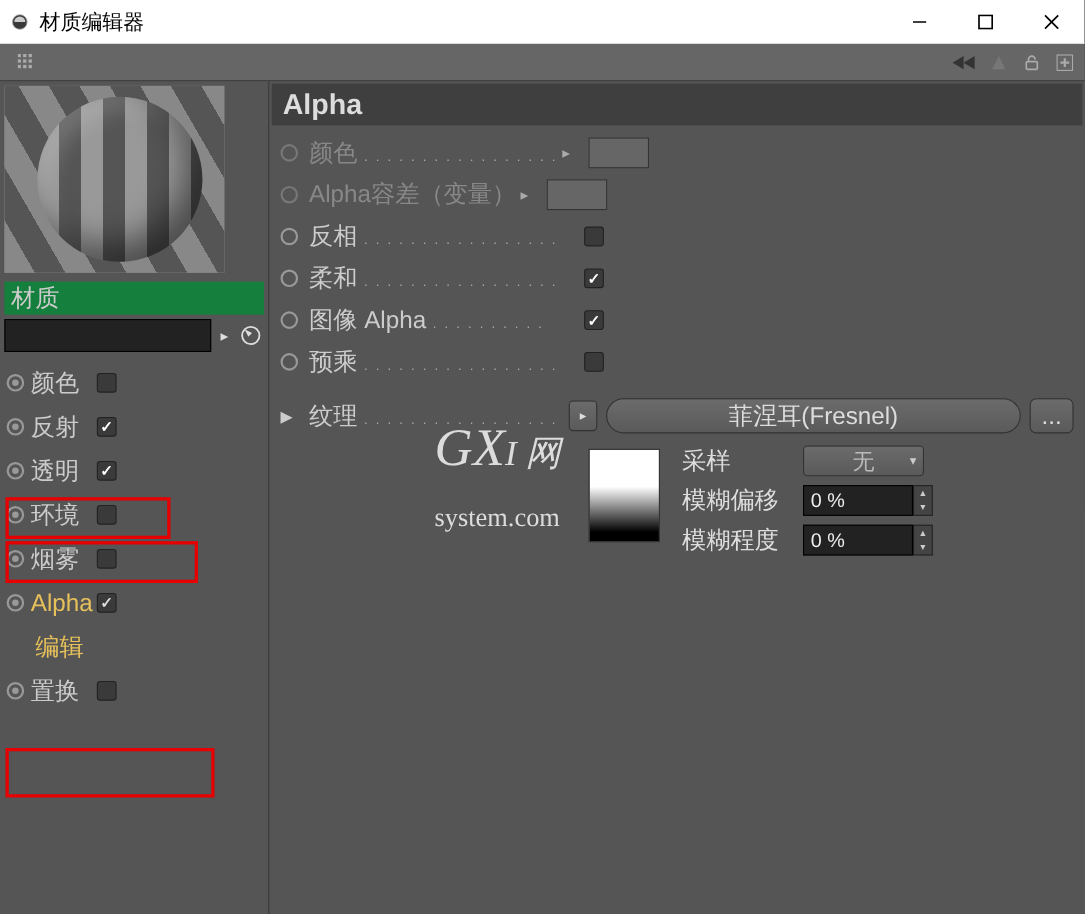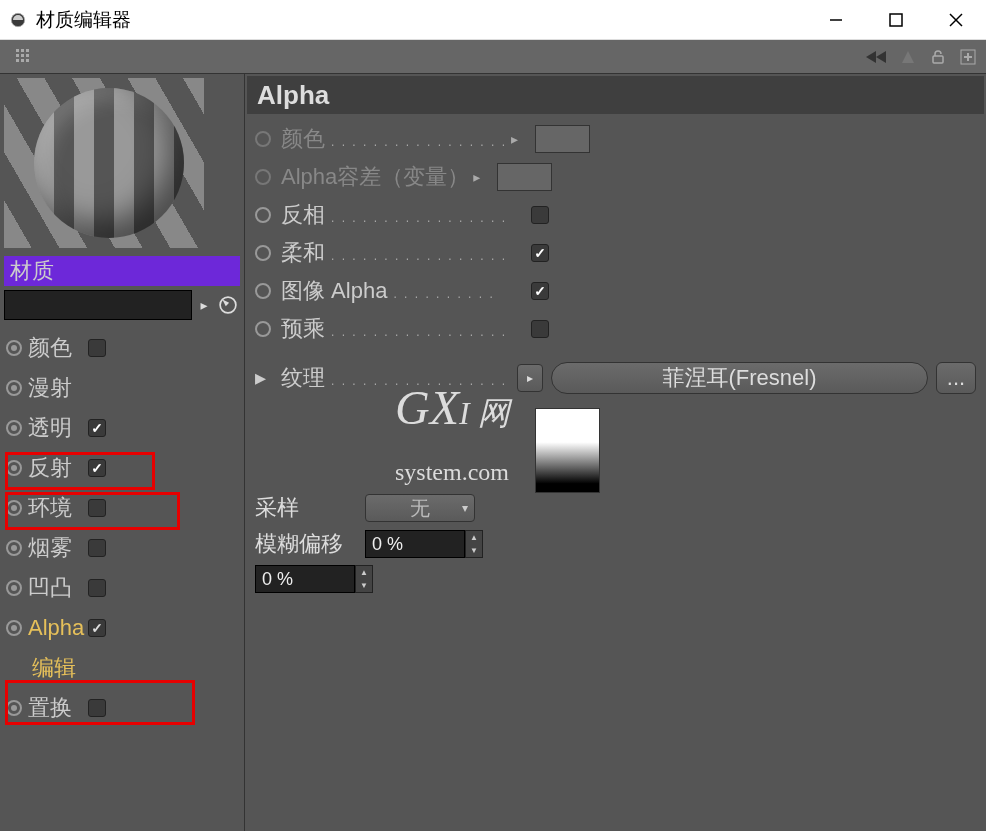--- a/index.html
+++ b/index.html
@@ -61,21 +61,21 @@
 }
 .preview {
   width:200px; height:170px;
   margin:4px;
   background:#888;
   position:relative;
   overflow:hidden;
 }
 .matname {
   height:30px; margin:4px;
-  background:#6d28d9;
+  background:#15803d;
   display:flex; align-items:center;
   padding:0 6px;
   font-size:22px;
   color:#ccc;
 }
 .matinput-row {
   display:flex; align-items:center;
   padding:0 4px; margin-bottom:8px;
 }
 .matinput {
@@ -204,21 +204,20 @@
   margin-left:8px;
   display:flex; align-items:center; justify-content:center;
   color:#ddd;
 }
 
 
 .texdetails {
   display:flex;
   padding:6px 8px;
   align-items:flex-start;
-  flex-direction:column;
 }
 .texthumb {
   width:65px; height:85px;
   background:linear-gradient(to bottom,#fff 0%,#fff 40%,#000 90%);
   margin-left:280px;
   margin-right:20px;
   border:1px solid #333;
   margin-top:4px;
 }
 .texvals { flex:1; }
@@ -374,45 +373,36 @@
     </div>
 
     <div class="channels">
       <div class="channel">
         <span class="radio dot"></span>
         <span class="lbl">颜色</span>
         <span class="cb"></span>
       </div>
       <div class="channel">
         <span class="radio dot"></span>
-        <span class="lbl">漫射</span>
+        <span class="lbl">反射</span>
+        <span class="cb on"></span>
       </div>
       <div class="channel">
         <span class="radio dot"></span>
         <span class="lbl">透明</span>
         <span class="cb on"></span>
       </div>
       <div class="channel">
         <span class="radio dot"></span>
-        <span class="lbl">反射</span>
-        <span class="cb on"></span>
-      </div>
-      <div class="channel">
-        <span class="radio dot"></span>
         <span class="lbl">环境</span>
         <span class="cb"></span>
       </div>
       <div class="channel">
         <span class="radio dot"></span>
         <span class="lbl">烟雾</span>
-        <span class="cb"></span>
-      </div>
-      <div class="channel">
-        <span class="radio dot"></span>
-        <span class="lbl">凹凸</span>
         <span class="cb"></span>
       </div>
       <div class="channel selected">
         <span class="radio dot"></span>
         <span class="lbl-alpha">Alpha</span>
         <span class="cb onw"></span>
       </div>
       <div class="channel selected">
         <span style="width:26px"></span>
         <span>编辑</span>
@@ -506,20 +496,21 @@
         </div>
         <div class="tvrow">
           <span class="tvl">模糊偏移</span>
           <span class="num">0 %</span>
           <span class="spin">
               <div>▲</div>
               <div>▼</div>
             </span>
         </div>
         <div class="tvrow">
+          <span class="tvl">模糊程度</span>
           <span class="num">0 %</span>
           <span class="spin">
               <div>▲</div>
               <div>▼</div>
             </span>
         </div>
       </div>
     </div>
   </div>
 

